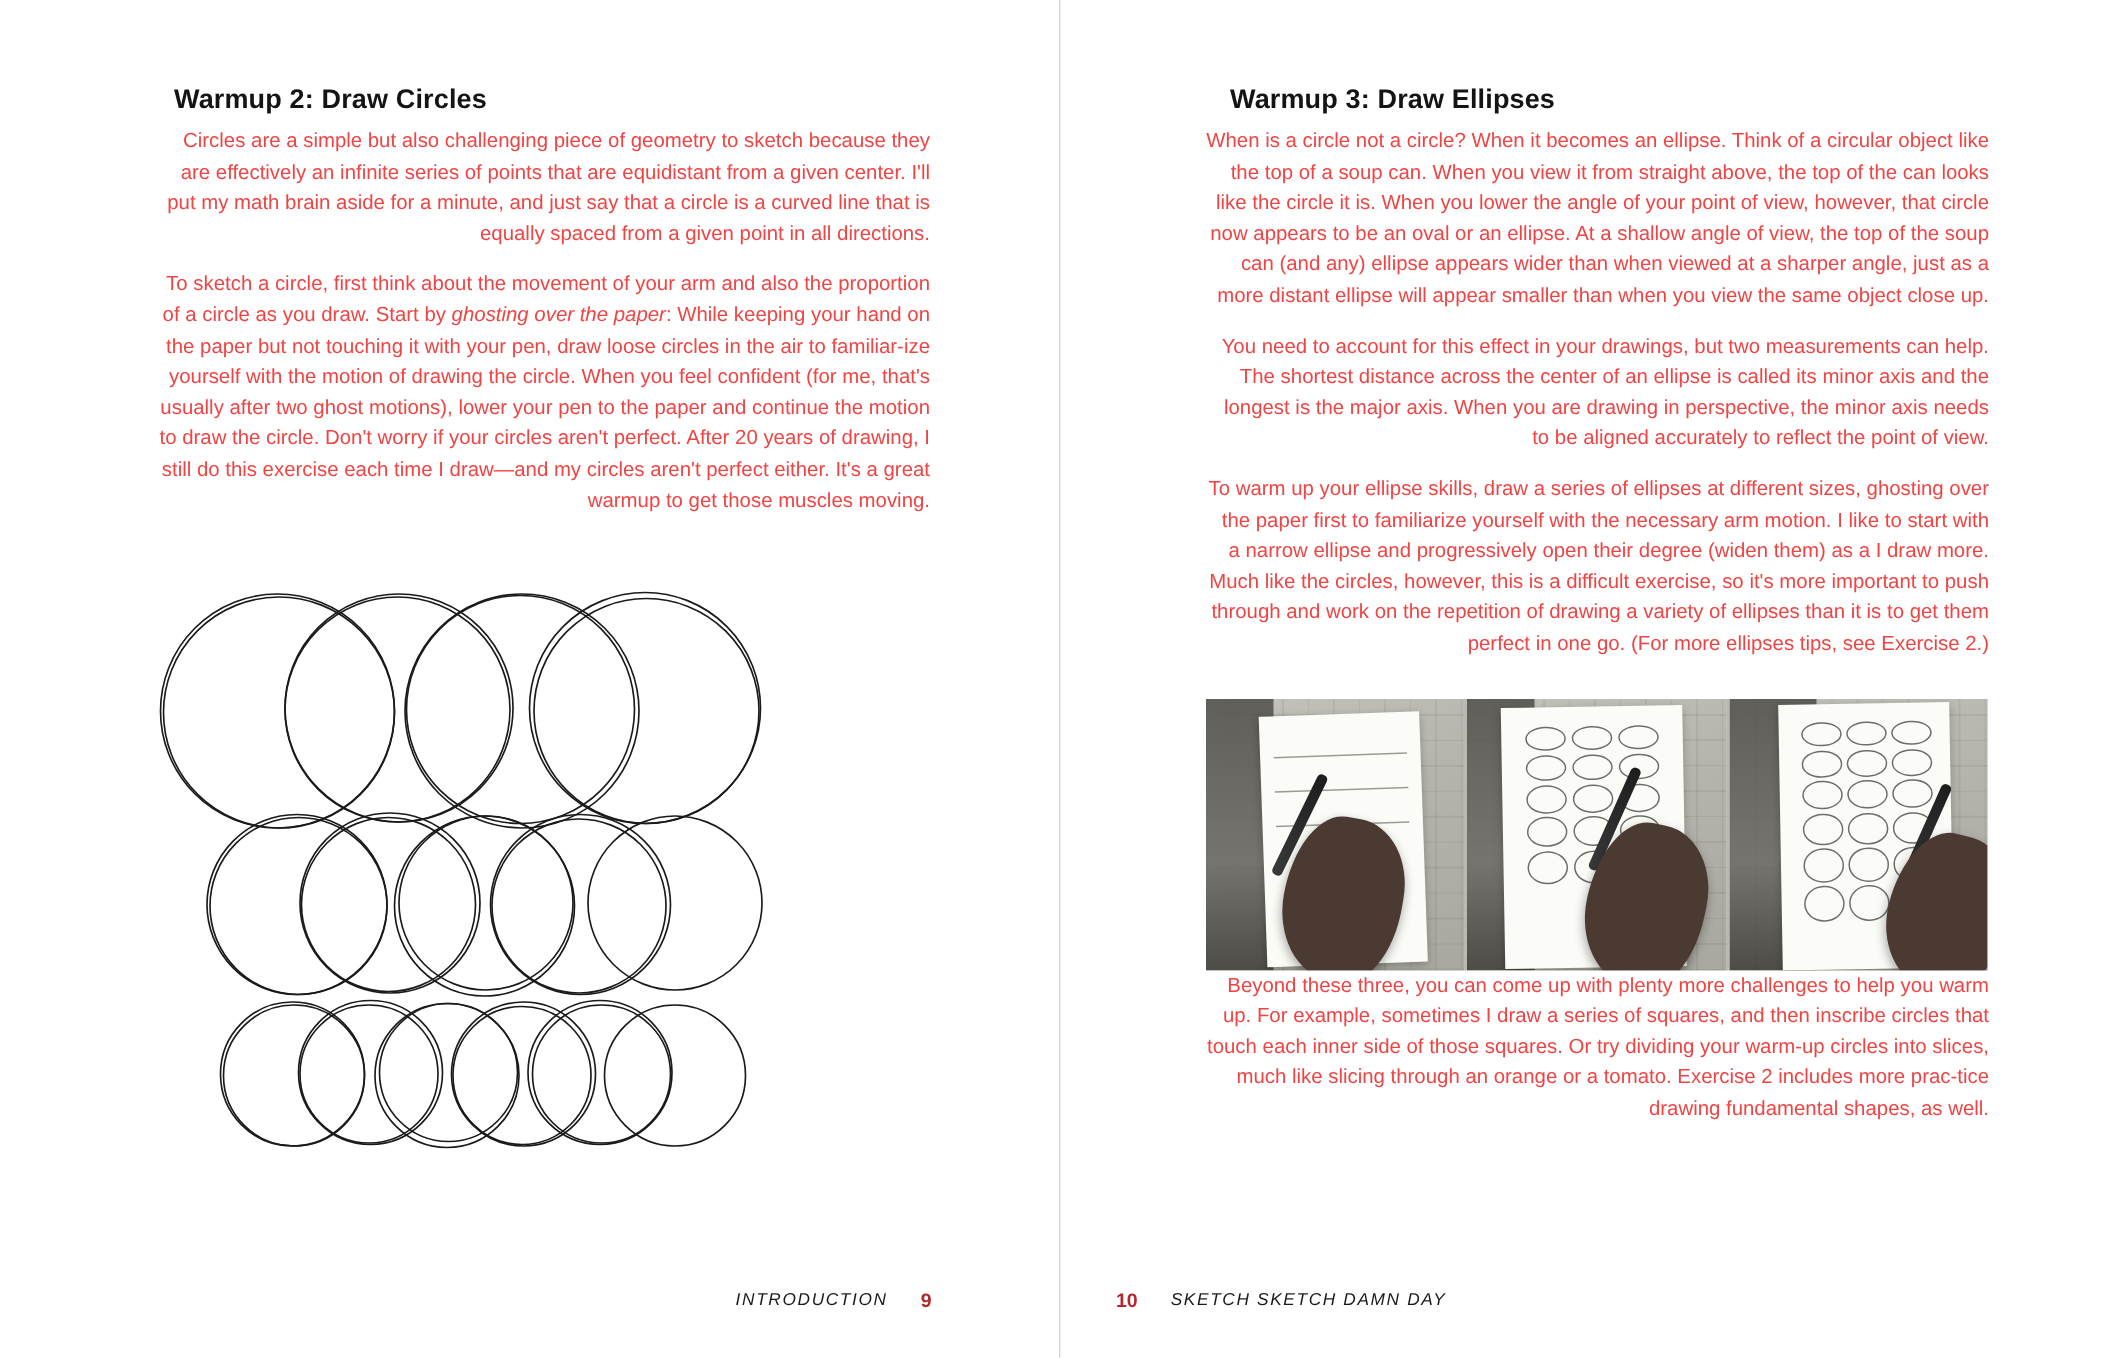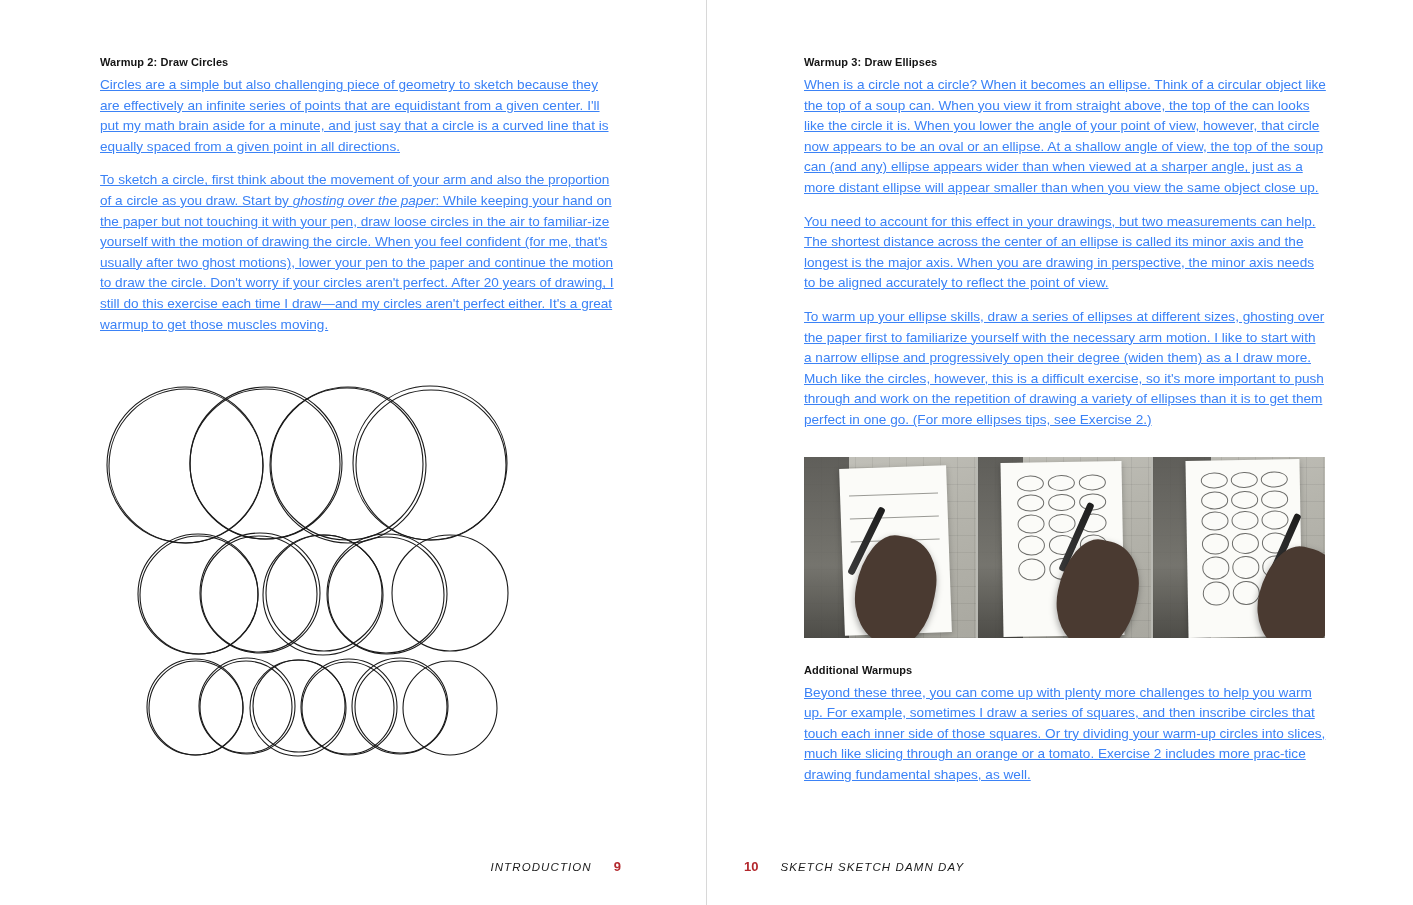--- a/index.html
+++ b/index.html
@@ -42,33 +42,32 @@
     top: 56px;
     width: 520px;
   }
   .right-content {
     position: absolute;
     left: 98px;
     top: 56px;
     width: 522px;
   }
   h2.heading {
-    font-size: 11px;
+    font-size: 18px;
     font-weight: bold;
-    margin: 0 0 7px 0;
+    margin: 0 0 7px 16px;
     letter-spacing: 0.1px;
     color: #141414;
   }
   p.body {
     font-size: 13.6px;
     line-height: 20.6px;
     margin: 0 0 13px 0;
-    text-align: left;
-    color: #3b82f6;
-    text-decoration: underline;
+    text-align: right;
+    color: #ef4444;
   }
   p.body.last { margin-bottom: 0; }
   .ital { font-style: italic; }
 
   
   .circles-art {
     margin-top: 42px;
     width: 420px;
     height: 400px;
   }
@@ -311,21 +310,20 @@
               <div class="el" style="left:4%;top:71%;width:27%;height:14%"></div>
               <div class="el" style="left:37%;top:71%;width:27%;height:14%"></div>
             </div>
           </div>
           <div class="pen"></div>
           <div class="hand"></div>
         </div>
 
       </div>
 
-      <h2 class="heading" style="margin-top:26px">Additional Warmups</h2>
       <p class="body last">Beyond these three, you can come up with plenty more challenges to help you warm up. For example, sometimes I draw a series of squares, and then inscribe circles that touch each inner side of those squares. Or try dividing your warm-up circles into slices, much like slicing through an orange or a tomato. Exercise 2 includes more prac-tice drawing fundamental shapes, as well.</p>
 
     </div>
 
     <div class="footer right-footer">
       <span class="folio">10</span>
       <span class="runhead">SKETCH SKETCH DAMN DAY</span>
     </div>
   </div>
 

